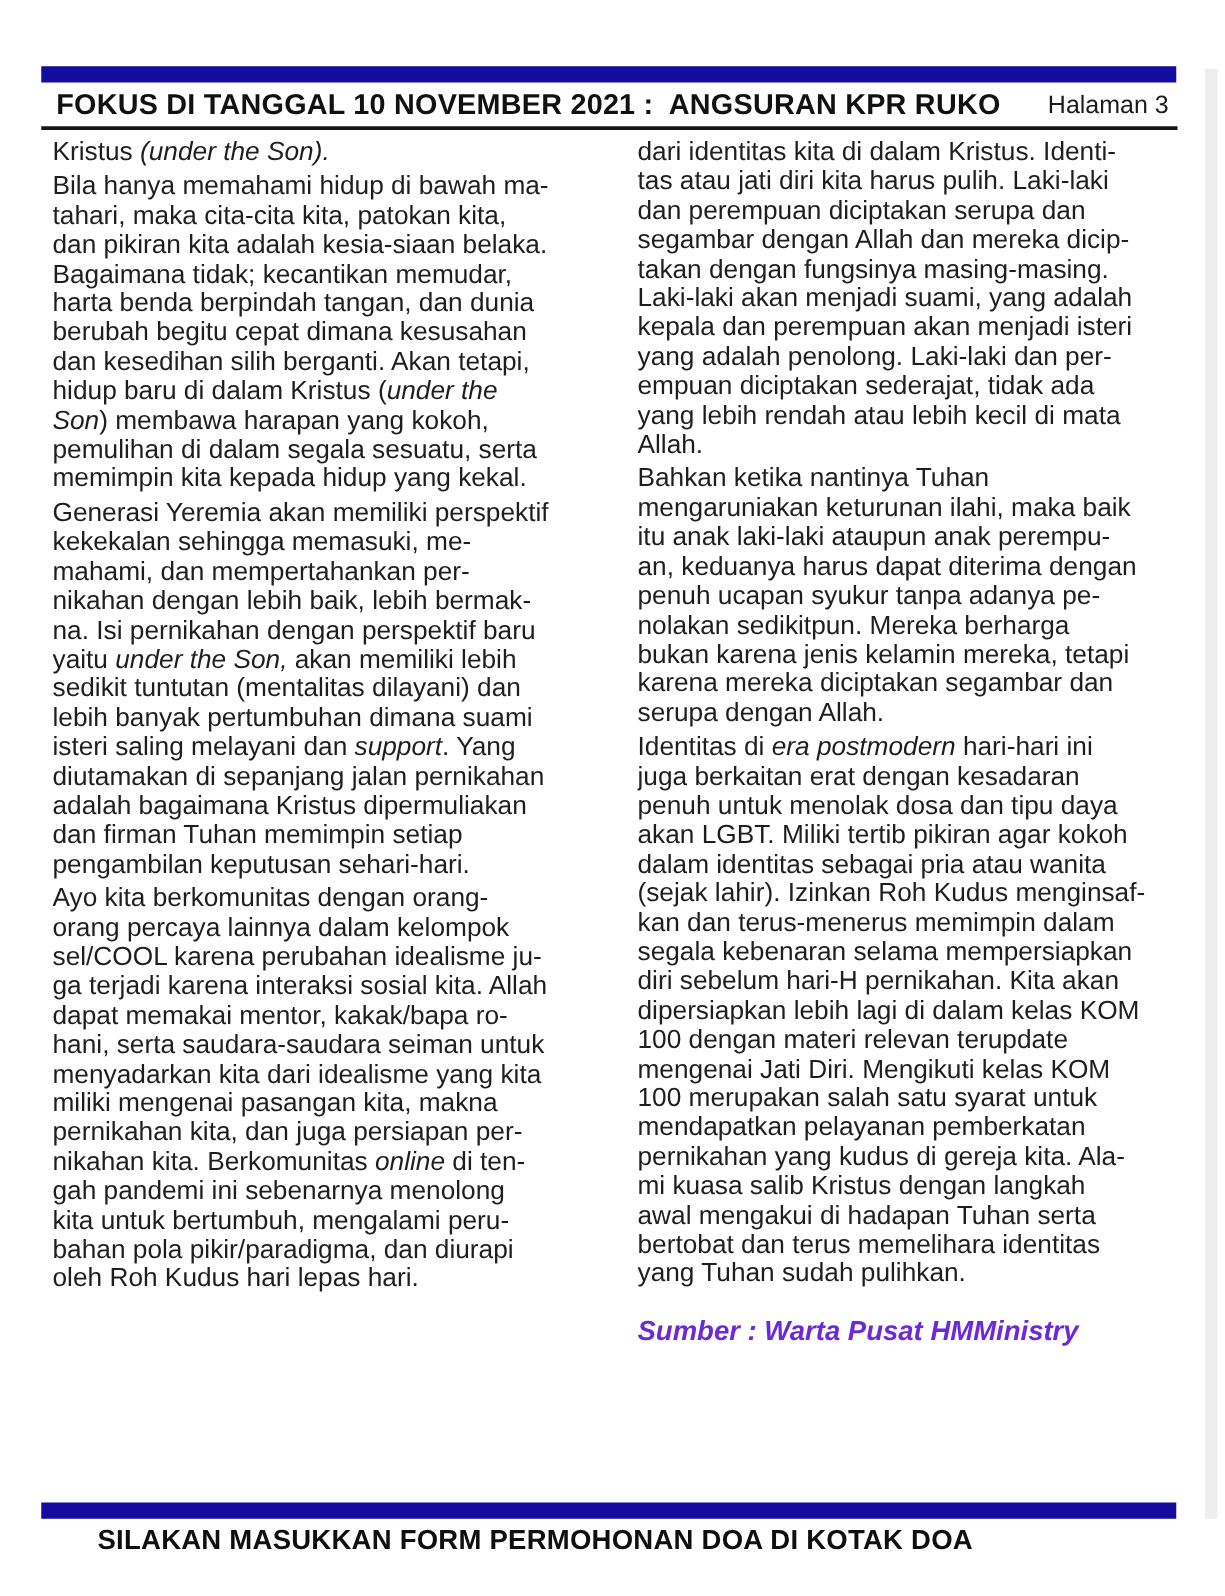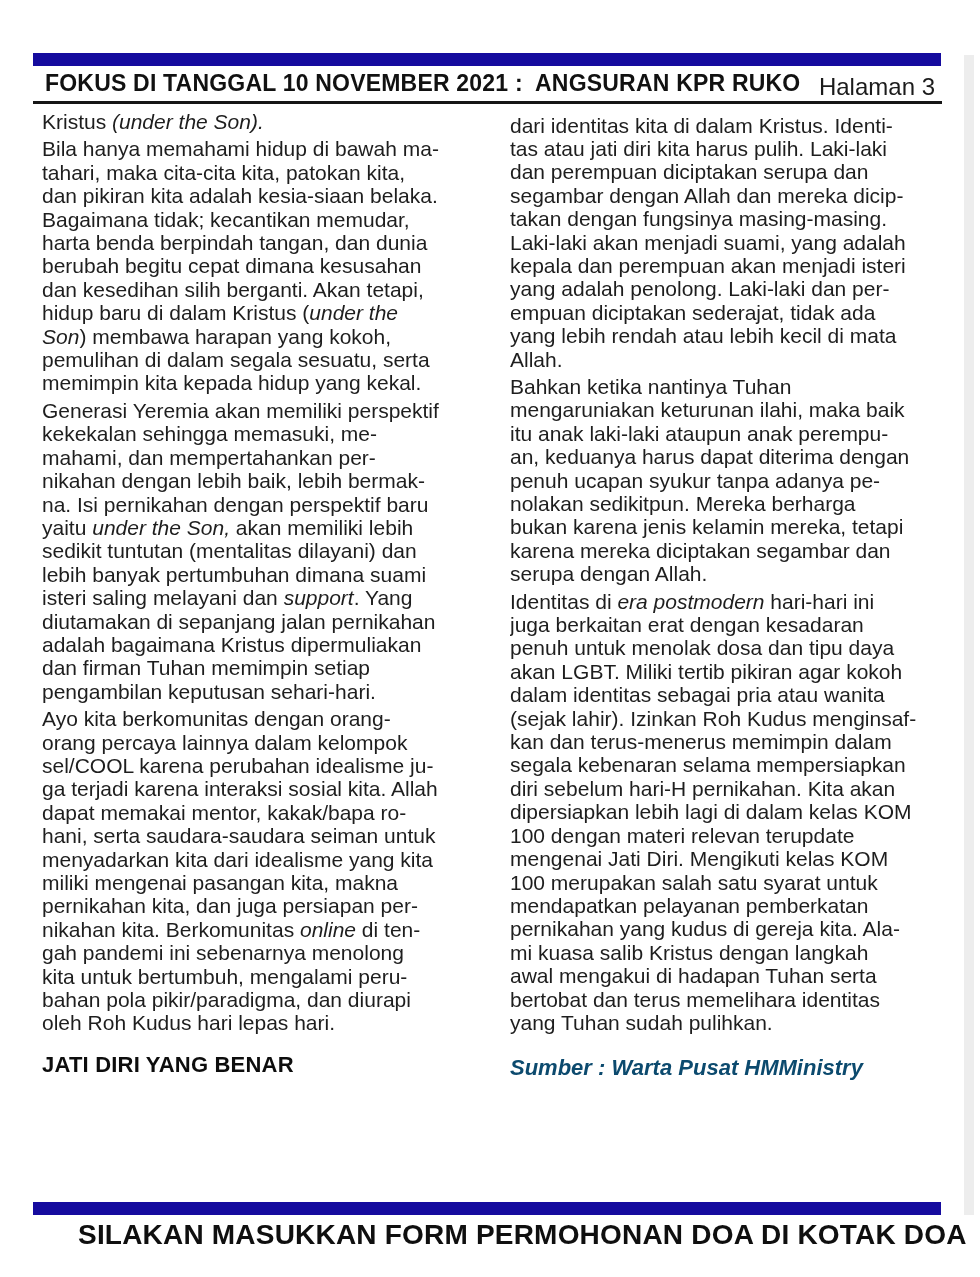--- a/index.html
+++ b/index.html
@@ -31,39 +31,38 @@
     font-size: 23px;
     font-weight: bold;
     letter-spacing: 0.2px;
     color: #111111;
     white-space: pre;
   }
   .page-number {
     position: absolute;
     right: 45px;
     top: 73px;
-    font-size: 24px;
+    font-size: 20px;
     color: #1b1b1b;
   }
   .header-rule {
     position: absolute;
     left: 33px;
     top: 101px;
     width: 909px;
     height: 3px;
     background: #161616;
   }
   .columns {
     position: absolute;
     left: 42px;
     top: 110px;
     width: 908px;
     display: flex;
     gap: 28px;
-    align-items: center;
   }
   .col {
     width: 449px;
     overflow: hidden;
   }
   .col p {
     margin: 0 0 4px 0;
     font-size: 21px;
     line-height: 23.4px;
     color: #1e1e1e;
@@ -74,27 +73,27 @@
     font-size: 22px;
     font-weight: bold;
     color: #0d0d0d;
     letter-spacing: 0.2px;
   }
   .source-line {
     margin-top: 21px;
     font-size: 22px;
     font-weight: bold;
     font-style: italic;
-    color: #0c4a6e;
+    color: #6d28d9;
   }
   .footer-notice {
     position: absolute;
     left: 78px;
     top: 1219px;
-    font-size: 28px;
+    font-size: 22px;
     font-weight: bold;
     color: #0f0f0f;
     letter-spacing: 0.2px;
   }
   .scan-edge {
     position: absolute;
     left: 964px;
     top: 55px;
     width: 10px;
     height: 1160px;
@@ -114,21 +113,20 @@
 
   <div class="header-rule"></div>
 
   <div class="columns">
 
     <div class="col">
       <p>Kristus <em>(under the Son).</em></p>
       <p>Bila hanya memahami hidup di bawah ma-<br>tahari, maka cita-cita kita, patokan kita,<br>dan pikiran kita adalah kesia-siaan belaka.<br>Bagaimana tidak; kecantikan memudar,<br>harta benda berpindah tangan, dan dunia<br>berubah begitu cepat dimana kesusahan<br>dan kesedihan silih berganti. Akan tetapi,<br>hidup baru di dalam Kristus (<em>under the</em><br><em>Son</em>) membawa harapan yang kokoh,<br>pemulihan di dalam segala sesuatu, serta<br>memimpin kita kepada hidup yang kekal.</p>
       <p>Generasi Yeremia akan memiliki perspektif<br>kekekalan sehingga memasuki, me-<br>mahami, dan mempertahankan per-<br>nikahan dengan lebih baik, lebih bermak-<br>na. Isi pernikahan dengan perspektif baru<br>yaitu <em>under the Son,</em> akan memiliki lebih<br>sedikit tuntutan (mentalitas dilayani) dan<br>lebih banyak pertumbuhan dimana suami<br>isteri saling melayani dan <em>support</em>. Yang<br>diutamakan di sepanjang jalan pernikahan<br>adalah bagaimana Kristus dipermuliakan<br>dan firman Tuhan memimpin setiap<br>pengambilan keputusan sehari-hari.</p>
       <p>Ayo kita berkomunitas dengan orang-<br>orang percaya lainnya dalam kelompok<br>sel/COOL karena perubahan idealisme ju-<br>ga terjadi karena interaksi sosial kita. Allah<br>dapat memakai mentor, kakak/bapa ro-<br>hani, serta saudara-saudara seiman untuk<br>menyadarkan kita dari idealisme yang kita<br>miliki mengenai pasangan kita, makna<br>pernikahan kita, dan juga persiapan per-<br>nikahan kita. Berkomunitas <em>online</em> di ten-<br>gah pandemi ini sebenarnya menolong<br>kita untuk bertumbuh, mengalami peru-<br>bahan pola pikir/paradigma, dan diurapi<br>oleh Roh Kudus hari lepas hari.</p>
-      <div class="section-heading">JATI DIRI YANG BENAR</div>
     </div>
 
     <div class="col">
       <p>dari identitas kita di dalam Kristus. Identi-<br>tas atau jati diri kita harus pulih. Laki-laki<br>dan perempuan diciptakan serupa dan<br>segambar dengan Allah dan mereka dicip-<br>takan dengan fungsinya masing-masing.<br>Laki-laki akan menjadi suami, yang adalah<br>kepala dan perempuan akan menjadi isteri<br>yang adalah penolong. Laki-laki dan per-<br>empuan diciptakan sederajat, tidak ada<br>yang lebih rendah atau lebih kecil di mata<br>Allah.</p>
       <p>Bahkan ketika nantinya Tuhan<br>mengaruniakan keturunan ilahi, maka baik<br>itu anak laki-laki ataupun anak perempu-<br>an, keduanya harus dapat diterima dengan<br>penuh ucapan syukur tanpa adanya pe-<br>nolakan sedikitpun. Mereka berharga<br>bukan karena jenis kelamin mereka, tetapi<br>karena mereka diciptakan segambar dan<br>serupa dengan Allah.</p>
       <p>Identitas di <em>era postmodern</em> hari-hari ini<br>juga berkaitan erat dengan kesadaran<br>penuh untuk menolak dosa dan tipu daya<br>akan LGBT. Miliki tertib pikiran agar kokoh<br>dalam identitas sebagai pria atau wanita<br>(sejak lahir). Izinkan Roh Kudus menginsaf-<br>kan dan terus-menerus memimpin dalam<br>segala kebenaran selama mempersiapkan<br>diri sebelum hari-H pernikahan. Kita akan<br>dipersiapkan lebih lagi di dalam kelas KOM<br>100 dengan materi relevan terupdate<br>mengenai Jati Diri. Mengikuti kelas KOM<br>100 merupakan salah satu syarat untuk<br>mendapatkan pelayanan pemberkatan<br>pernikahan yang kudus di gereja kita. Ala-<br>mi kuasa salib Kristus dengan langkah<br>awal mengakui di hadapan Tuhan serta<br>bertobat dan terus memelihara identitas<br>yang Tuhan sudah pulihkan.</p>
       <div class="source-line">Sumber : Warta Pusat HMMinistry</div>
     </div>
 
   </div>

